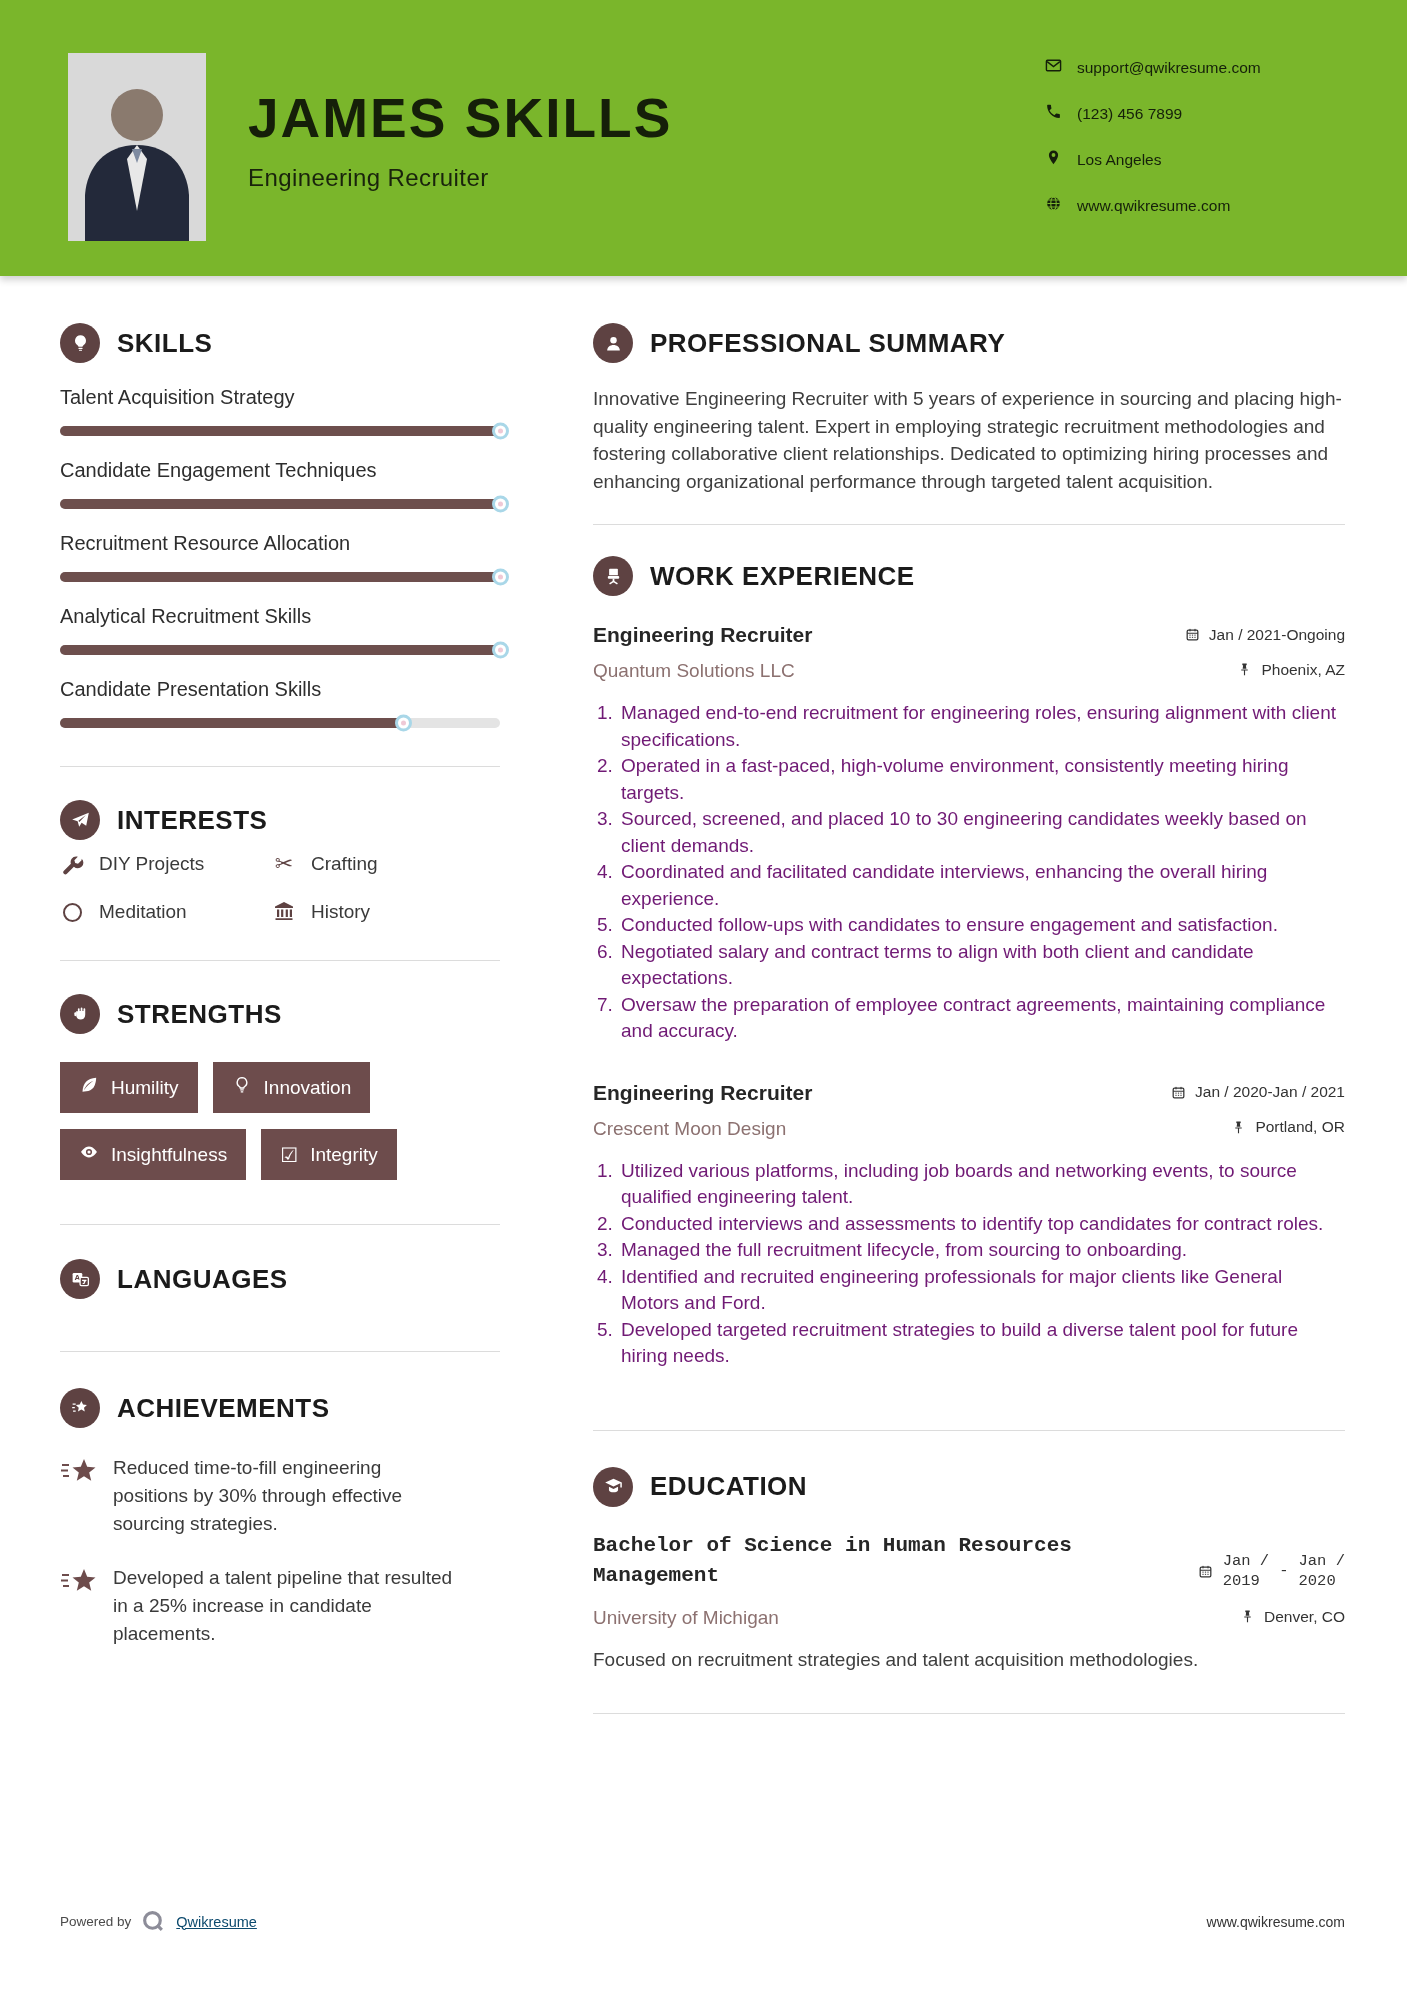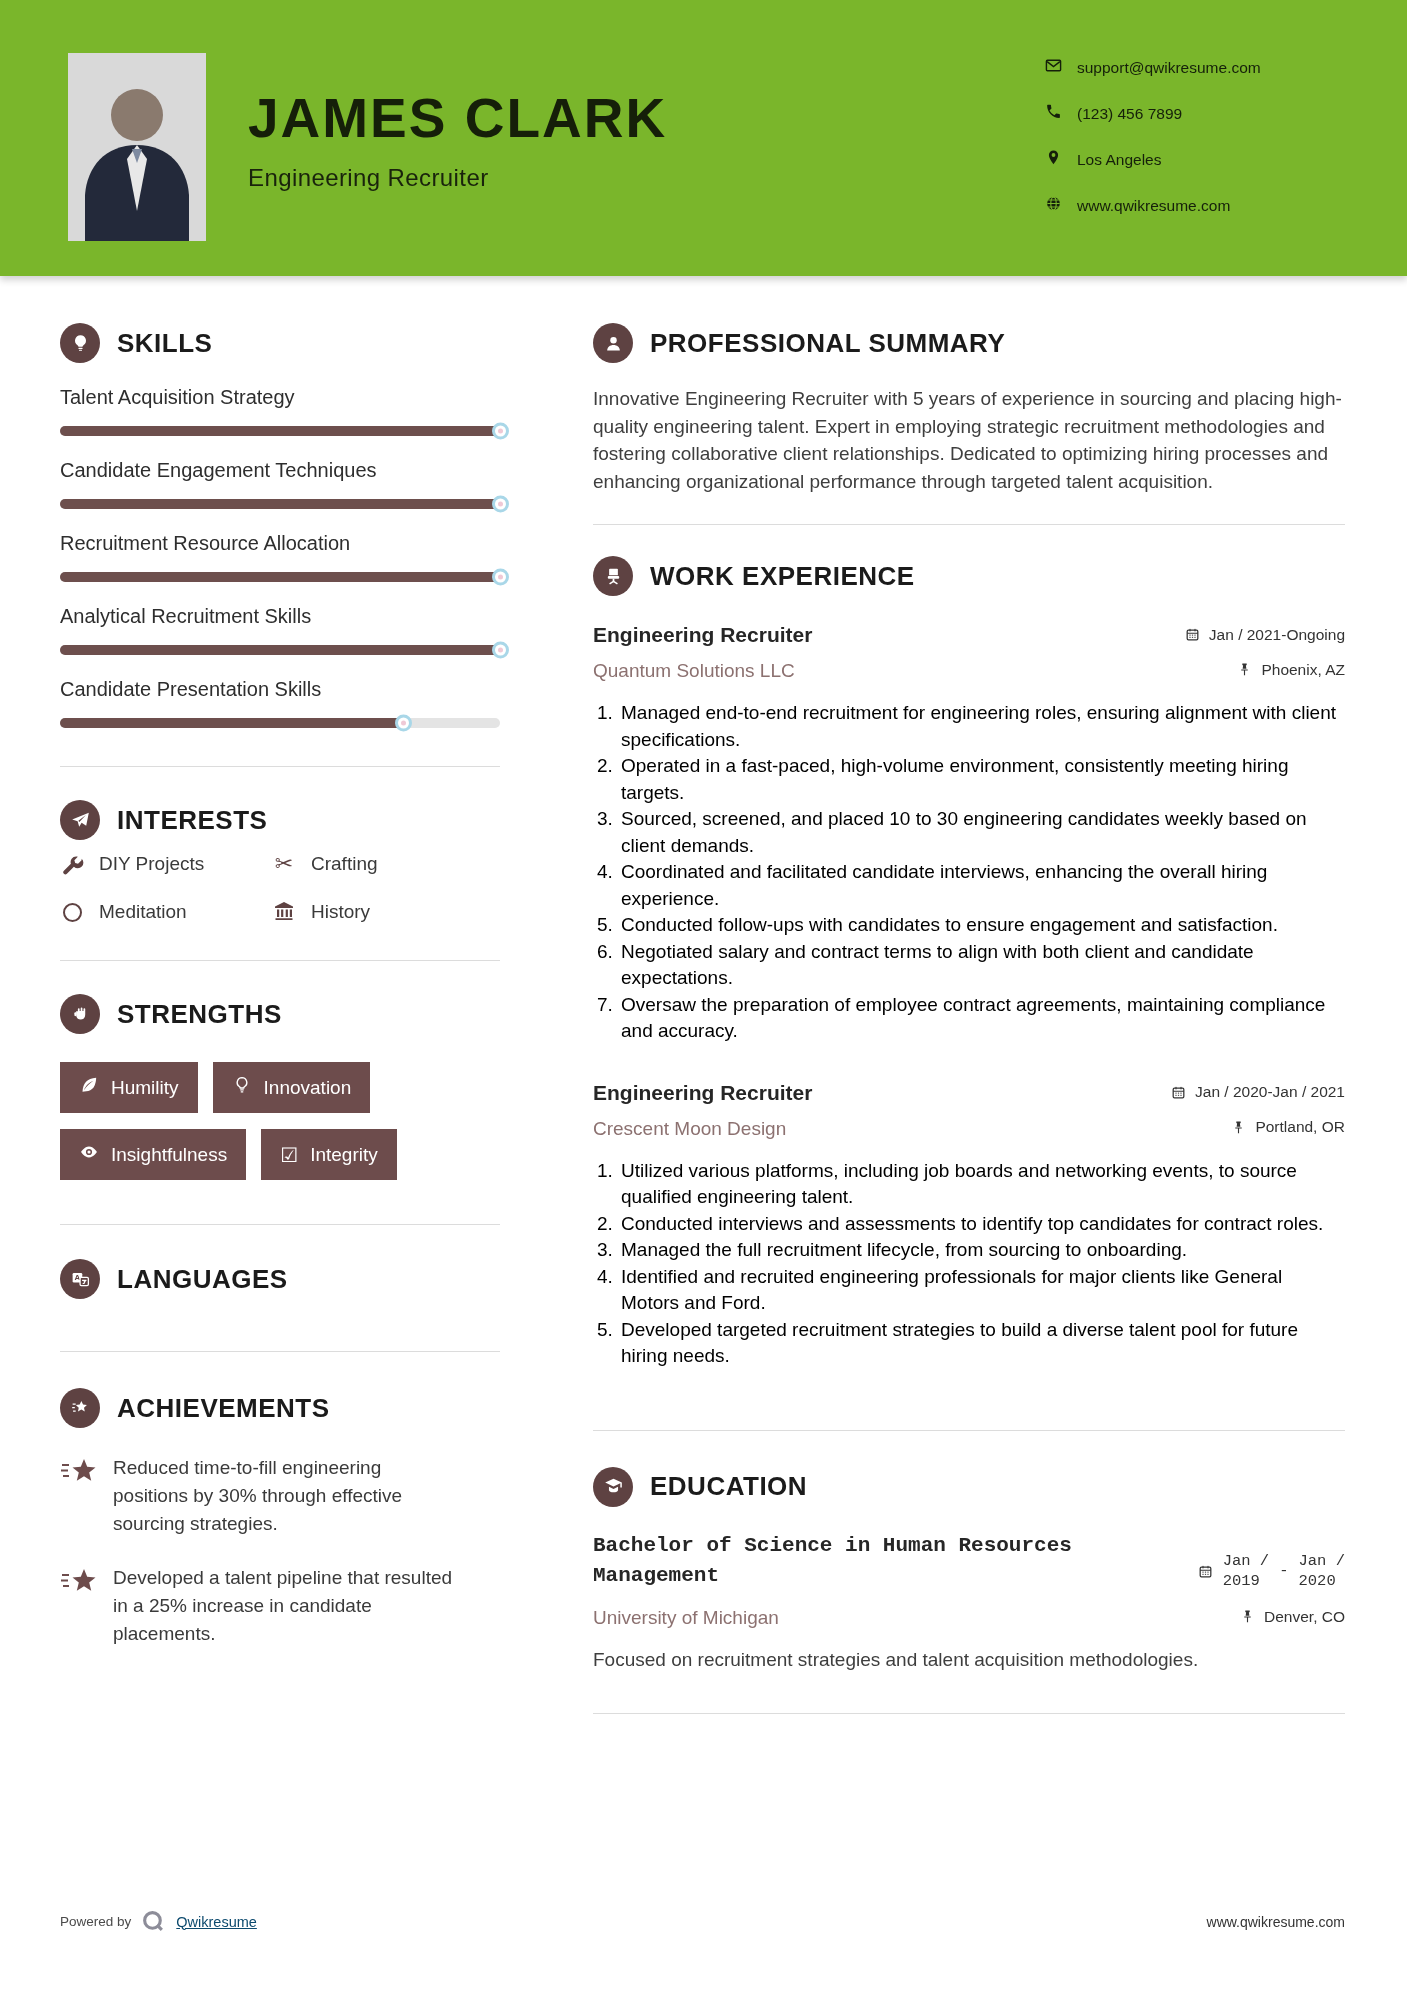--- a/index.html
+++ b/index.html
@@ -77,21 +77,21 @@
   .work .sec-head{margin-top:31px;}
   .job{margin-top:27px;}
   .job2{margin-top:36px;}
   .job-top{display:flex;justify-content:space-between;align-items:baseline;}
   .job-title{font-size:21px;font-weight:700;color:#262626;}
   .meta{display:flex;align-items:center;gap:9px;font-size:15.5px;color:#333;white-space:nowrap;}
   .meta svg{width:15px;height:15px;flex:none;}
   .job-sub{display:flex;justify-content:space-between;margin-top:13px;align-items:baseline;}
   .company{font-size:19px;color:#8C7170;}
   .bullets{margin:18px 0 0;padding-left:25px;}
-  .bullets li{font-size:19px;line-height:26.5px;color:#000000;padding-left:3px;}
+  .bullets li{font-size:19px;line-height:26.5px;color:#701a75;padding-left:3px;}
   .work-rule{margin-top:60px;}
   .education .sec-head{margin-top:36px;}
   .edu-top{display:flex;justify-content:space-between;margin-top:24px;align-items:flex-end;font-family:Liberation Mono, monospace;}
   .degree{font-size:21px;font-weight:700;color:#262626;max-width:560px;line-height:1.45;}
   .edu-dates{display:flex;gap:10px;align-items:center;color:#333;font-size:15.5px;}
   .date-stack{display:flex;flex-direction:column;line-height:1.3;}
   .edu-sub{display:flex;justify-content:space-between;margin-top:16px;align-items:baseline;}
   .note{margin-top:20px;font-size:19px;color:#3e3e3e;}
   .edu-rule{margin-top:42px;}
 
@@ -111,21 +111,21 @@
     <div class="photo">
       <svg viewBox="0 0 138 188" width="138" height="188">
         <rect width="138" height="188" fill="#d9d9d9"></rect>
         <circle cx="69" cy="62" r="26" fill="#8a7a6e"></circle>
         <path d="M69 92c-32 0-50 22-52 50v46h104v-46c-2-28-20-50-52-50z" fill="#23293a"></path>
         <path d="M69 92l-10 14 10 52 10-52z" fill="#e8e8e8"></path>
         <path d="M64 96h10l-5 14z" fill="#7d8aa0"></path>
       </svg>
     </div>
     <div class="id-block">
-      <div class="name">JAMES CLARK</div>
+      <div class="name">JAMES SKILLS</div>
       <div class="role">Engineering Recruiter</div>
     </div>
     <div class="contacts">
       <div class="contact">
         <span>
           <svg viewBox="0 0 24 24">
               <rect x="2" y="4.5" width="20" height="15" rx="1.5" fill="none" stroke="currentColor" stroke-width="2"></rect>
               <path d="M3 6.5l9 7 9-7" fill="none" stroke="currentColor" stroke-width="2"></path>
             </svg>
         </span>

